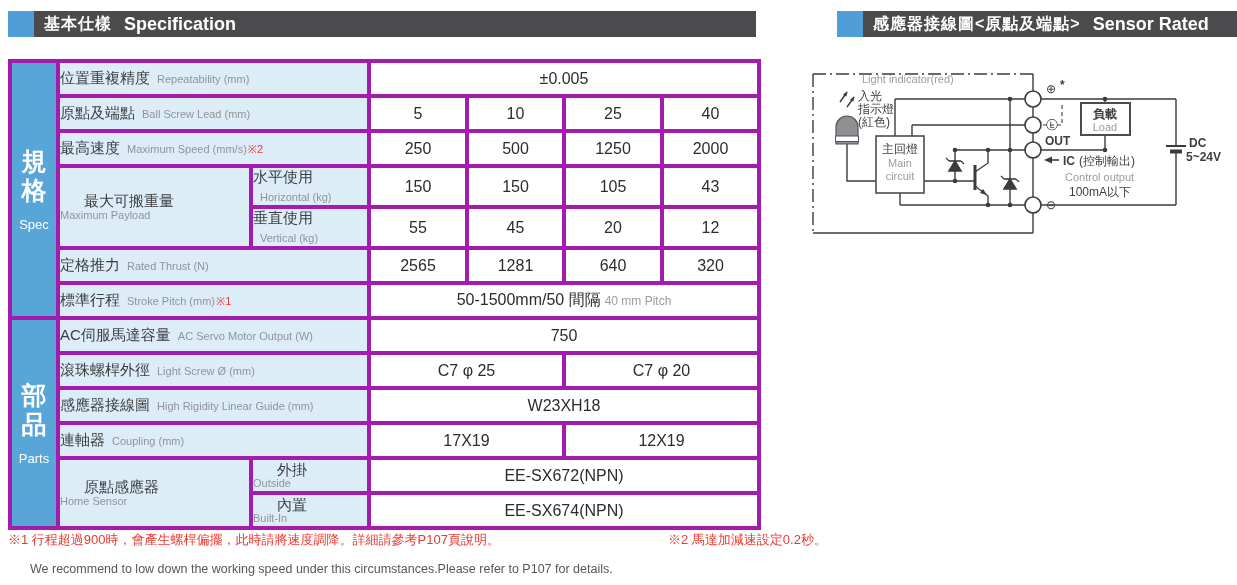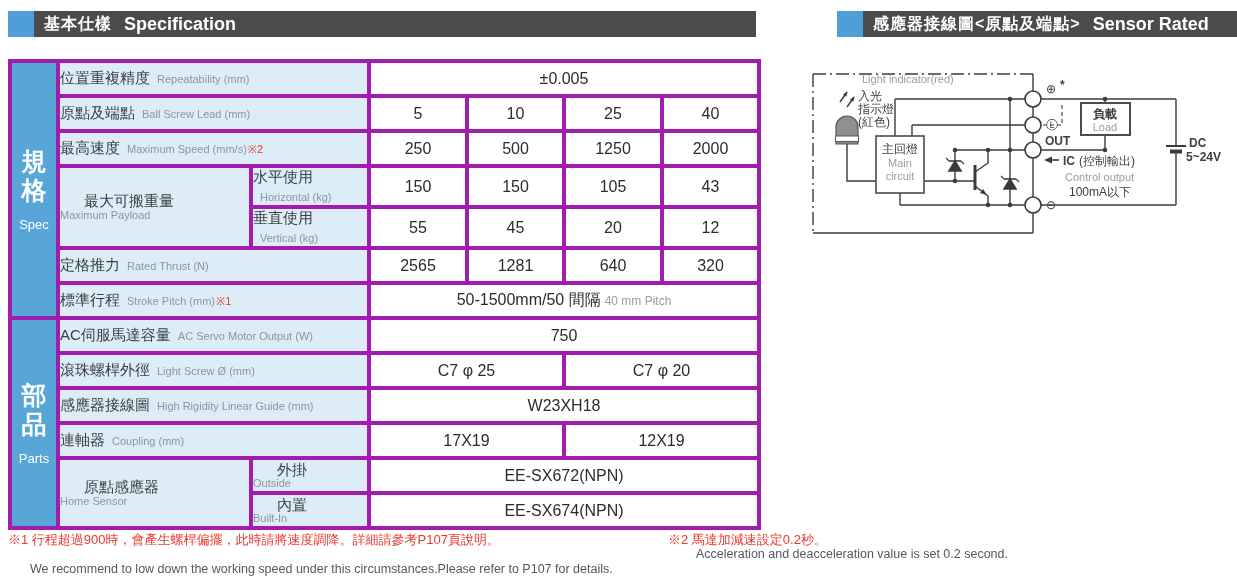--- a/index.html
+++ b/index.html
@@ -299,15 +299,14 @@
     <text x="279" y="109" class="t-dark">(控制輸出)</text>
     <text x="265" y="125" class="t-gray" font-size="11.5">Control output</text>
     <text x="269" y="140" class="t-dark">100mA以下</text>
     <text x="389" y="91" class="t-dark t-bold" font-size="13">DC</text>
     <text x="386" y="105" class="t-dark t-bold" font-size="12">5~24V</text>
   </svg>
 
   <div class="fn-red" style="left:8px;top:531px;">※1 行程超過900時，會產生螺桿偏擺，此時請將速度調降。詳細請參考P107頁說明。</div>
   <div class="fn-en" style="left:30px;top:562px;">We recommend to low down the working speed under this circumstances.Please refer to P107 for details.</div>
   <div class="fn-red" style="left:668px;top:531px;">※2 馬達加減速設定0.2秒。</div>
-  <div class="fn-en" style="left:696px;top:547px;">Acceleration and deacceleration value is set 0.2 second.</div>
 
 </div>
 
 </body></html>

